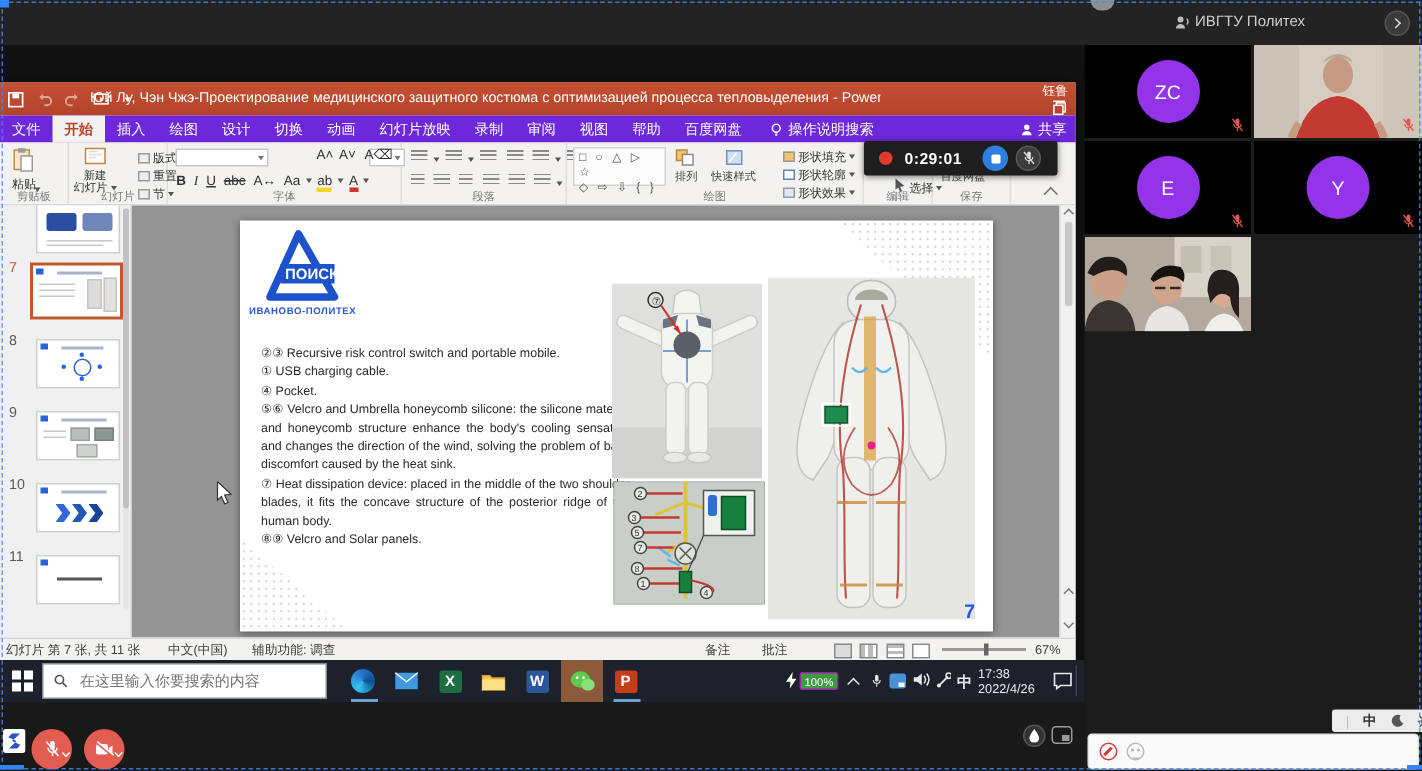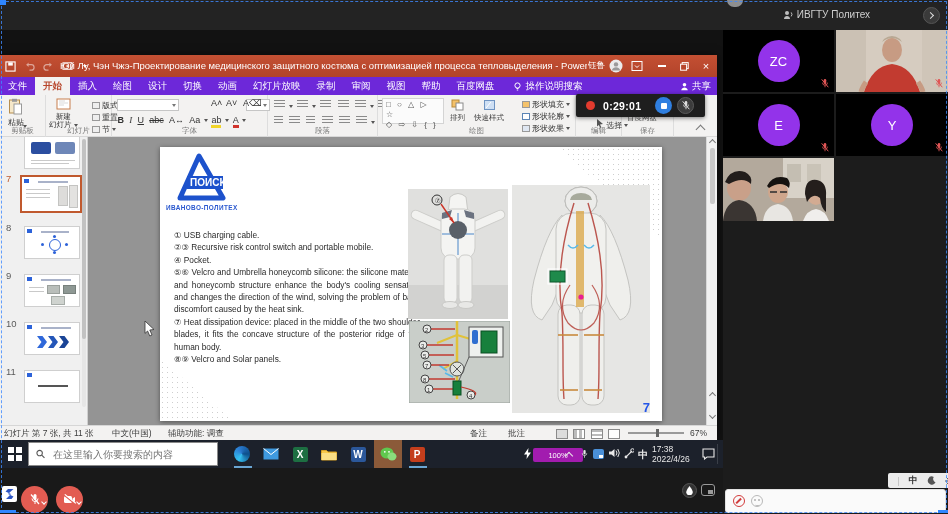--- a/index.html
+++ b/index.html
@@ -16,21 +16,21 @@
   .chev-r{width:5px;height:5px;border-right:1.6px solid #ddd;border-top:1.6px solid #ddd;transform:rotate(45deg);margin-left:-2px;}
   .panel-handle{position:absolute;left:727px;top:0;width:16px;height:7px;background:#8f8f8f;border-radius:0 0 8px 8px;z-index:6;}
   
   .desktop{position:absolute;left:0;top:30px;width:723px;height:438px;background:#121212;}
   
   .ppt{position:absolute;left:0;top:25px;width:717px;height:385px;background:#f3f2f1;box-shadow:0 0 8px rgba(0,0,0,.6);}
   .ppt-titlebar{position:absolute;left:0;top:0;width:100%;height:22px;background:linear-gradient(#c45033,#b2432a);}
   .ppt-title{position:absolute;left:60px;right:130px;top:0;height:22px;line-height:22px;text-align:center;color:#fff;font-size:9.5px;white-space:nowrap;overflow:hidden;}
   .qat{position:absolute;left:5px;top:0;height:22px;display:flex;align-items:center;gap:8px;}
   .qat .ic{width:11px;height:11px;}
-  .winbtns{position:absolute;right:0;top:0;height:22px;display:flex;align-items:center;}
+  .winbtns{position:absolute;right:0;top:0;height:22px;display:flex;align-items:flex-start;flex-direction:column;}
   .winbtn{width:22px;height:22px;display:flex;align-items:center;justify-content:center;color:#fff;}
   .ppt-tabs{position:absolute;left:0;top:22px;width:100%;height:18px;background:#6d28d9;display:flex;align-items:stretch;color:#fff;font-size:9.5px;}
   .tab{padding:0 8px;display:flex;align-items:center;white-space:nowrap;}
   .tab.sel{background:#f3f2f1;color:#b8462c;font-weight:bold;}
   .tellme{display:flex;align-items:center;gap:4px;padding:0 10px;}
   .sharebtn{position:absolute;right:6px;top:22px;height:18px;display:flex;align-items:center;gap:3px;color:#fff;font-size:9.5px;}
   .ribbon{position:absolute;left:0;top:40px;width:100%;height:42px;background:#f3f2f1;border-bottom:1px solid #d8d8d8;font-size:8px;color:#444;}
   .rgroup{position:absolute;top:0;height:42px;border-right:1px solid #ddd;}
   .glabel{position:absolute;bottom:1px;left:0;right:0;text-align:center;font-size:7.5px;color:#7a7a7a;}
   .crt{display:inline-block;width:0;height:0;border-left:2.5px solid transparent;border-right:2.5px solid transparent;border-top:3px solid #555;vertical-align:middle;margin-left:2px;}
@@ -269,21 +269,21 @@
             <span class="pic"></span><span class="crt"></span>
           </div>
           <div class="glabel">段落</div>
         </div>
 
         <div class="rgroup" style="left:378px;width:198px">
           <div class="abs" style="left:4px;top:3px;width:62px;height:26px;border:1px solid #d4d4d4;background:#fbfbfb;padding:1px 3px">
             <div class="shape-glyphs">□ ○ △ ▷ ☆</div>
             <div class="shape-glyphs">◇ ⇨ ⇩ { }</div>
           </div>
-          <div class="abs" style="left:72px;top:4px;text-align:center">
+          <div class="abs" style="left:72px;top:4px;">
             <svg width="13" height="12" viewBox="0 0 13 12">
                 <rect x="1" y="1" width="7" height="7" fill="#f4c26b" stroke="#b98a3a"></rect>
                 <rect x="5" y="4" width="7" height="7" fill="#fff" stroke="#8a8a8a"></rect>
               </svg>
             <div style="font-size:7.5px">排列</div>
           </div>
           <div class="abs" style="left:96px;top:4px;text-align:center">
             <svg width="13" height="12" viewBox="0 0 13 12">
                 <rect x="1.5" y="1.5" width="10" height="9" fill="#cfe0f4" stroke="#6f94c2"></rect>
                 <path d="M3 9 8 3" stroke="#fff"></path>
@@ -380,22 +380,22 @@
 
             <svg class="fig" style="left:14px;top:6px" width="52" height="50" viewBox="0 0 52 50">
               <polygon points="25,3 49,45 6,45" fill="none" stroke="#1d52cc" stroke-width="5" stroke-linejoin="round"></polygon>
               <rect x="13" y="23" width="36" height="13" fill="#1d52cc"></rect>
               <text x="16" y="33" font-size="10" font-weight="bold" fill="#ffffff">ПОИСК</text>
             </svg>
             <div class="logo-sub">ИВАНОВО-ПОЛИТЕХ</div>
 
 
             <div class="slide-body">
+              <div>②③ Recursive risk control switch and portable mobile.</div>
               <div>① USB charging cable.</div>
-              <div>②③ Recursive risk control switch and portable mobile.</div>
               <div>④ Pocket.</div>
               <div>⑤⑥ Velcro and Umbrella honeycomb silicone: the silicone material and honeycomb structure enhance the body's cooling sensation and changes the direction of the wind, solving the problem of back discomfort caused by the heat sink.</div>
               <div>⑦ Heat dissipation device: placed in the middle of the two shoulder blades, it fits the concave structure of the posterior ridge of the human body.</div>
               <div>⑧⑨ Velcro and Solar panels.</div>
             </div>
 
             <svg class="fig" style="left:248px;top:42px" width="100" height="130" viewBox="0 0 100 130">
               <rect width="100" height="130" fill="#e0e0de"></rect>
               <rect y="96" width="100" height="34" fill="#d2d2d0"></rect>
               <path d="M42 8 Q50 1 58 8 L60 24 L40 24 Z" fill="#f4f4f2" stroke="#c9c9c6"></path>
@@ -569,21 +569,21 @@
           </svg>
         </div>
       <div class="tb-ic" style="left:406px">
           <span style="width:15px;height:15px;background:#c43e1c;color:#fff;font-size:10px;font-weight:bold;display:flex;align-items:center;justify-content:center;border-radius:2px">P</span>
         </div>
       <div class="tb-under" style="left:409px"></div>
 
       <svg class="tray-ic" style="left:524px" width="7" height="11" viewBox="0 0 7 11">
           <path d="M4.5 0 0 6.5 H3 L2.5 11 7 4.5 H4 Z" fill="#fff"></path>
         </svg>
-      <div class="abs" style="left:533px;top:8px;width:50px;height:12px;background:#3f9b43;border:7px solid #a21caf;border-radius:2px;color:#fff;font-size:7.5px;display:flex;align-items:center;justify-content:center">100%</div>
+      <div class="abs" style="left:533px;top:8px;width:26px;height:12px;background:#3f9b43;border:1px solid #a21caf;border-radius:2px;color:#fff;font-size:7.5px;display:flex;align-items:center;justify-content:center">100%</div>
       <div class="abs" style="left:566px;top:13px;width:6px;height:6px;border-left:1.5px solid #e8e8e8;border-top:1.5px solid #e8e8e8;transform:rotate(45deg)"></div>
       <svg class="tray-ic" style="left:580px" width="9" height="12" viewBox="0 0 12 13">
           <rect x="4.5" y="1" width="3" height="6" rx="1.5" fill="#e8e8e8"></rect>
           <path d="M3 5.5 a3 3 0 0 0 6 0" stroke="#e8e8e8" fill="none"></path>
           <line x1="6" y1="8.5" x2="6" y2="11.5" stroke="#e8e8e8"></line>
         </svg>
       <div class="abs" style="left:593px;top:9px;width:11px;height:10px;background:#4a90d9;border-radius:2px">
           <span style="position:absolute;right:1px;bottom:1px;width:4px;height:3px;background:#fff"></span>
         </div>
       <svg class="tray-ic" style="left:609px" width="11" height="10" viewBox="0 0 11 10">

